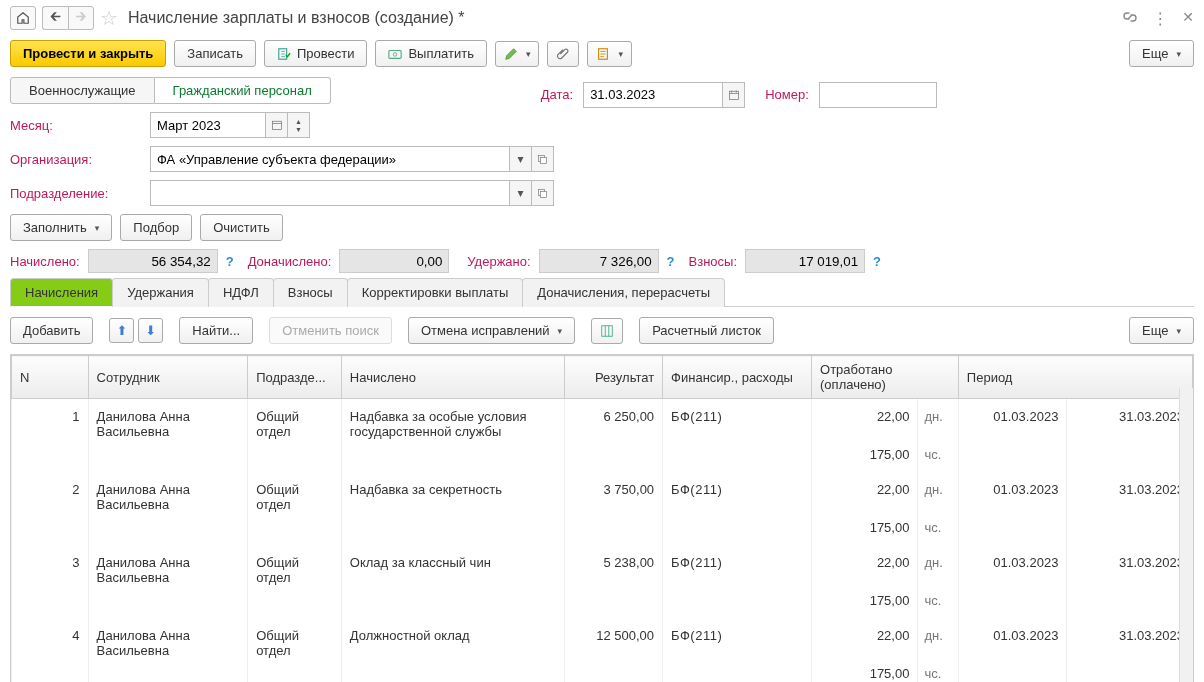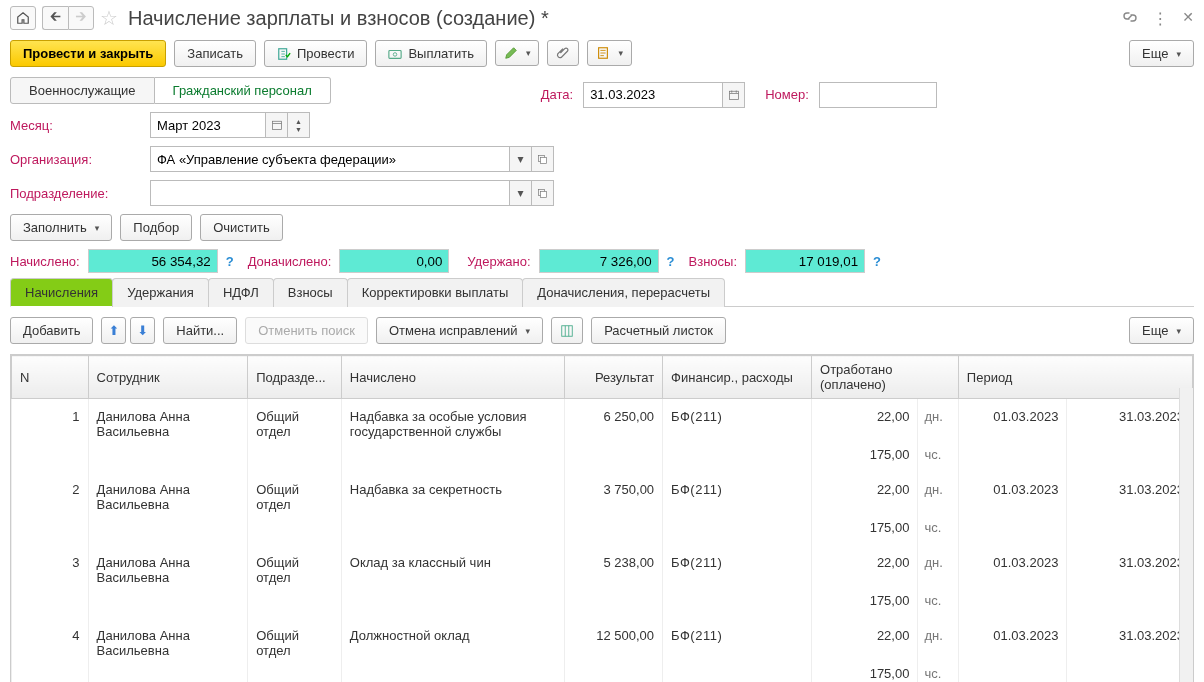--- a/index.html
+++ b/index.html
@@ -25,25 +25,25 @@
     display: inline-flex; align-items: center; justify-content: center;
     cursor: pointer;
     color:#555;
     font-size:14px;
   }
   .nav-group{display:flex;}
   .nav-group .nav-btn{border-radius:0;}
   .nav-group .nav-btn:first-child{border-radius:3px 0 0 3px;border-right:none;}
   .nav-group .nav-btn:last-child{border-radius:0 3px 3px 0;}
   .star-icon { color:#ccc; font-size:20px; }
-  .title-text { font-size: 20px; color:#444; margin-left:4px;}
+  .title-text { font-size: 16px; color:#444; margin-left:4px;}
   .titlebar-right { margin-left:auto; display:flex; gap:14px; color:#888;}
   .titlebar-right span{cursor:pointer;}
   
-  .toolbar { display:flex; align-items:flex-start; gap:8px; padding:4px 0 10px 0;}
+  .toolbar { display:flex; align-items:flex-end; gap:8px; padding:4px 0 10px 0;}
   .btn {
     border: 1px solid #aaa;
     background: linear-gradient(#fff,#f0f0f0);
     border-radius: 3px;
     padding: 5px 12px;
     cursor: pointer;
     font-size:13px;
     display:inline-flex; align-items:center; gap:6px;
     color:#333;
   }
@@ -76,33 +76,33 @@
     width:22px;height:26px;border:1px solid #bbb;background:#f5f5f5;
     display:inline-flex;align-items:center;justify-content:center;cursor:pointer;font-size:12px;color:#555;
   }
   .input-group > *:not(:first-child){border-left:none;}
   .input-addon.stack{flex-direction:column;font-size:7px;line-height:7px;gap:1px;}
   
   .header-right-fields{display:flex;align-items:center;gap:10px;margin-left:210px;}
   
   .totals-row{display:flex;align-items:center;gap:8px;margin:6px 0 4px 0;}
   .totals-row .num-field{
-    border:1px solid #ccc;background:#5eead4;height:24px;text-align:right;padding:9px 6px;
+    border:1px solid #ccc;background:#e5e5e5;height:24px;text-align:right;padding:9px 6px;
   }
   .help-q{color:#2a8dd4;font-weight:bold;cursor:pointer;}
   
   .tabs{display:flex;border-bottom:1px solid #ccc;margin-top:4px;}
   .tab{
     padding:6px 14px;border:1px solid #ccc;border-bottom:none;background:#f2f2f2;
     cursor:pointer;margin-right:-1px;border-radius:4px 4px 0 0;
     position:relative;top:1px;
   }
   .tab.active{background:#84cc16;border-bottom:1px solid #fff;}
   
-  .grid-toolbar{display:flex;gap:8px;padding:10px 0;}
+  .grid-toolbar{display:flex;align-items:center;gap:16px;padding:10px 0;}
   .grid-toolbar .spacer{flex:1;}
   .btn.disabled{color:#aaa;border-color:#ddd;background:#fafafa;cursor:default;}
   .btn.up-down{padding:4px 6px;}
   .arrow-up{color:#3a7fd5;} .arrow-down{color:#3a7fd5;}
   
   .grid-wrap{border:1px solid #ccc;position:relative;}
   .grid{width:100%;border-collapse:collapse;table-layout:fixed;}
   .grid th{
     background:linear-gradient(#fdfdfd,#ececec);
     border:1px solid #ccc;padding:6px 8px;font-weight:normal;text-align:left;color:#333;

